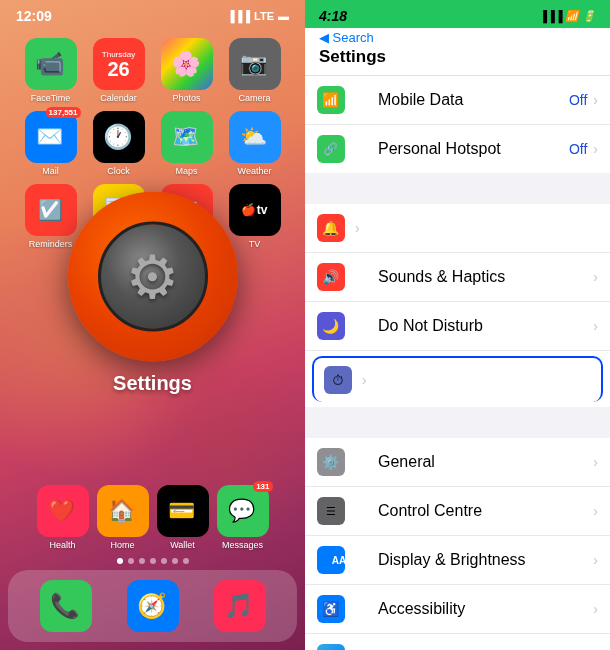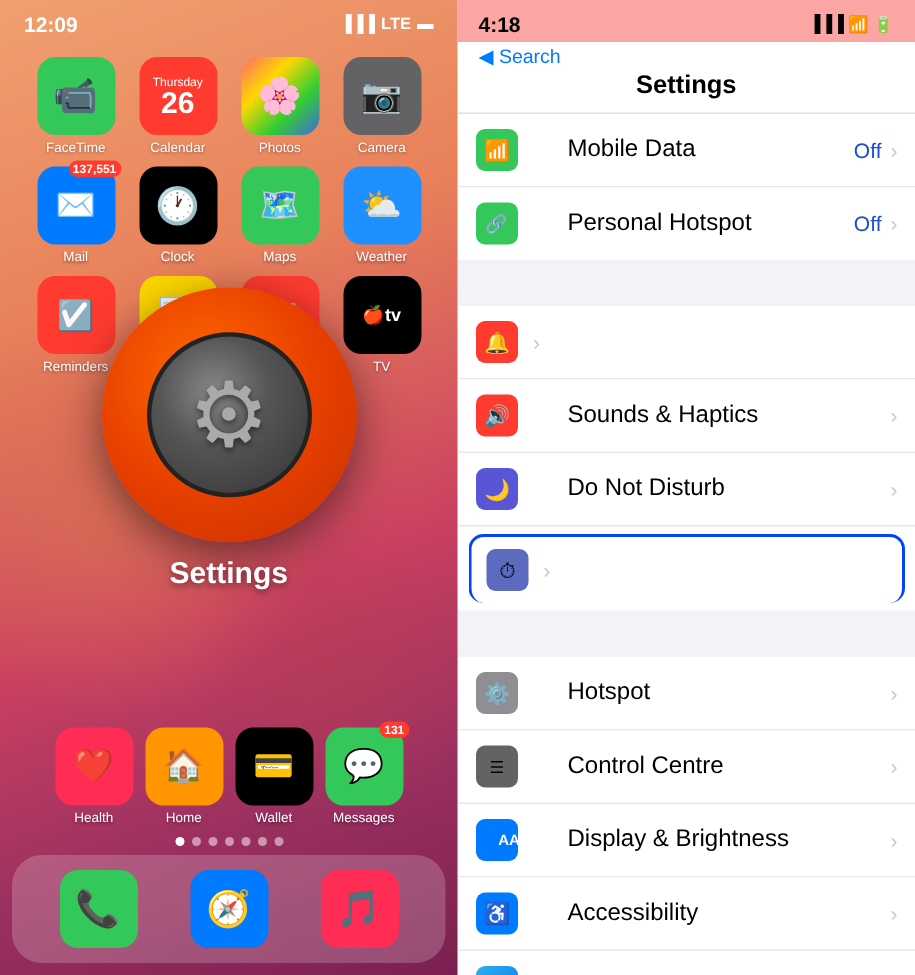--- a/index.html
+++ b/index.html
@@ -188,37 +188,38 @@
     .settings-panel {
       width: 305px;
       height: 650px;
       background: #f2f2f7;
       display: flex;
       flex-direction: column;
       overflow: hidden;
     }
 
     .settings-status-bar {
-      background: #fca5a5;
+      background: #22c55e;
       display: flex;
       justify-content: space-between;
       align-items: center;
       padding: 8px 14px 4px;
       font-size: 12px;
       font-weight: 600;
+      font-style: italic;
     }
     .settings-time { font-size: 14px; font-weight: 700; }
     .settings-status-icons { display: flex; align-items: center; gap: 3px; font-size: 11px; }
 
     .nav-bar {
       background: white;
       padding: 2px 14px 8px;
       display: flex;
       flex-direction: column;
-      align-items: center;
+      align-items: flex-start;
       border-bottom: 1px solid #e0e0e0;
     }
     .nav-back {
       align-self: flex-start;
       color: #007aff;
       font-size: 13px;
       display: flex;
       align-items: center;
       gap: 2px;
     }
@@ -539,21 +540,21 @@
       </div>
     </div>
 
     <div class="section-divider"></div>
 
     <div class="section-group">
       <div class="settings-item">
         <div class="item-icon icon-gray">
           <span>⚙️</span>
         </div>
-        <span class="item-label">Hotspot</span>
+        <span class="item-label">General</span>
         <span class="chevron">›</span>
       </div>
       <div class="settings-item">
         <div class="item-icon icon-dark-gray">
           <span style="font-size:11px;">☰</span>
         </div>
         <span class="item-label">Control Centre</span>
         <span class="chevron">›</span>
       </div>
       <div class="settings-item">

